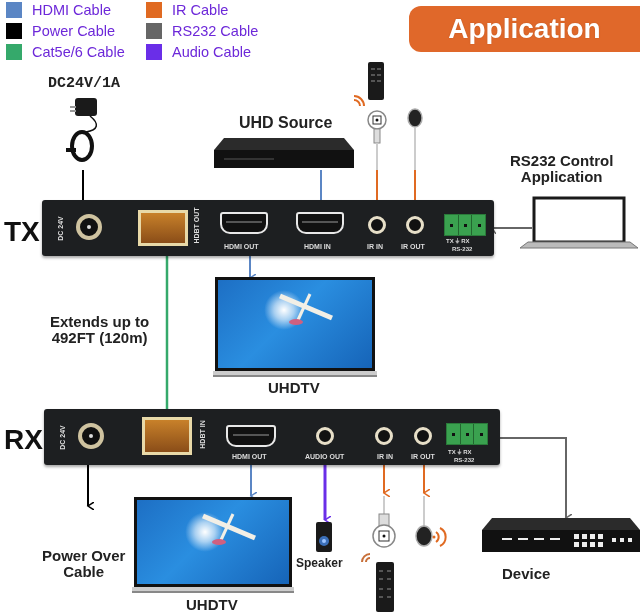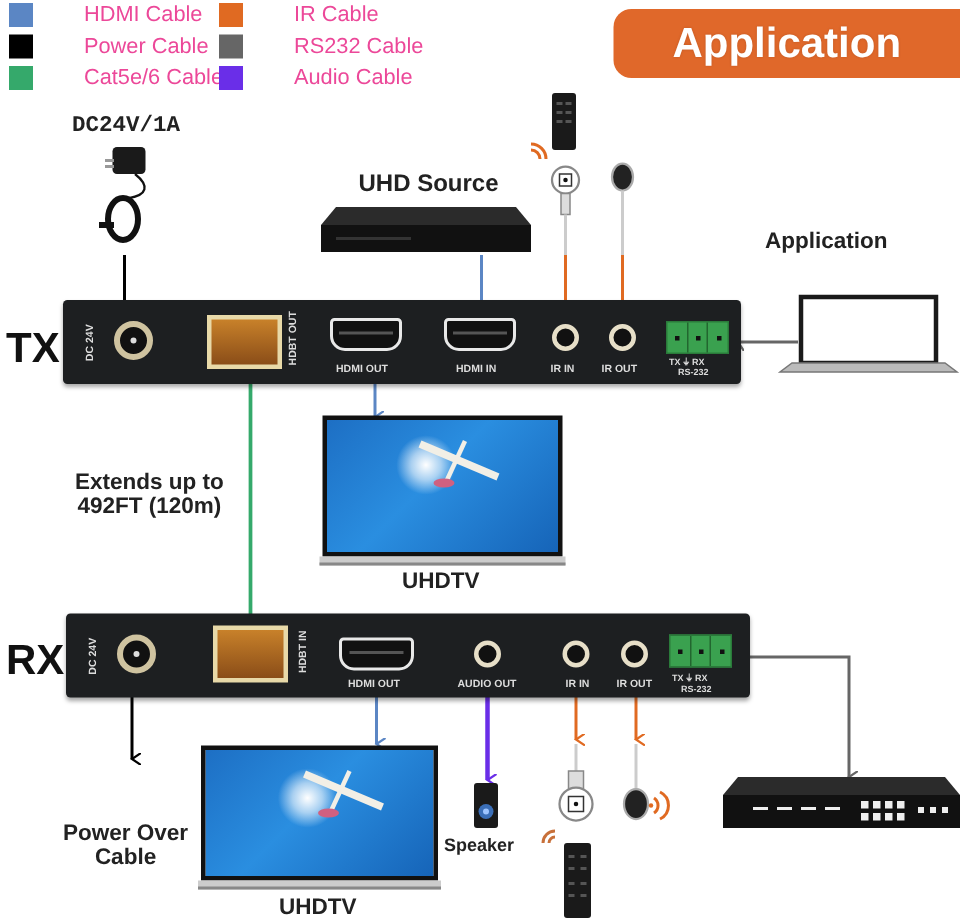--- a/index.html
+++ b/index.html
@@ -1,18 +1,18 @@
 <!DOCTYPE html>
 <html><head>
 <meta charset="utf-8">
 <style>
   html,body{margin:0;padding:0;background:#fff;}
   body{width:640px;height:615px;position:relative;overflow:hidden;font-family:"Liberation Sans",sans-serif;}
   .abs{position:absolute;}
-  .legend-item{position:absolute;display:flex;align-items:center;font-size:14.5px;color:#ec4899;gap:24px;}
+  .legend-item{position:absolute;display:flex;align-items:center;font-size:14.5px;color:#6d28d9;}
   .legend-item .sw{width:16px;height:16px;margin-right:10px;}
   .banner{position:absolute;left:409px;top:6px;width:231px;height:46px;background:#e0682a;border-radius:12px 0 0 12px;color:#fff;font-weight:bold;font-size:28px;display:flex;align-items:center;justify-content:center;text-shadow:0 0 2px rgba(0,0,0,.15);}
   .lbl{position:absolute;font-weight:bold;color:#222;font-size:16px;text-align:center;line-height:1.05;}
   .big{position:absolute;font-size:28px;font-weight:bold;color:#111;}
   .panel{position:absolute;background:#1d1f21;border-radius:3px;box-shadow:0 2px 3px rgba(0,0,0,.35);}
   .plabel{position:absolute;color:#ddd;font-size:7px;font-weight:bold;white-space:nowrap;}
   .vlabel{position:absolute;color:#ddd;font-size:7px;font-weight:bold;transform:rotate(-90deg);white-space:nowrap;transform-origin:center;}
   .jack{position:absolute;border-radius:50%;background:#111;border:3px solid #e7dfc8;box-sizing:border-box;}
   .dcjack{position:absolute;border-radius:50%;background:#111;border:4px solid #cfc3a0;box-sizing:border-box;}
   .dcjack::after{content:"";position:absolute;left:50%;top:50%;width:4px;height:4px;margin:-2px 0 0 -2px;background:#ddd;border-radius:50%;}
@@ -136,20 +136,21 @@
   <circle cx="25" cy="60" r="9" fill="#fff" stroke="#888" stroke-width="1.5"></circle>
   <rect x="21" y="56" width="8" height="8" fill="none" stroke="#333"></rect>
     <circle cx="25" cy="60" r="1.5" fill="#111"></circle>
   <rect x="22" y="69" width="6" height="14" fill="#ddd" stroke="#888"></rect>
   <line x1="25" y1="83" x2="25" y2="110" stroke="#ccc" stroke-width="2"></line>
   <ellipse cx="63" cy="58" rx="7" ry="9" fill="#222" stroke="#aaa" stroke-width="1.5"></ellipse>
   <line x1="63" y1="67" x2="63" y2="110" stroke="#ccc" stroke-width="2"></line>
 </svg>
 
 <div class="lbl" style="left:510px;top:153px;font-size:15px;">
+    <div>RS232 Control</div>
     <div>Application</div>
   </div>
 <svg class="abs" style="left:518px;top:196px" width="122" height="54">
   <rect x="16" y="2" width="90" height="44" fill="#fff" stroke="#1a1a1a" stroke-width="3"></rect>
   <polygon points="10,46 112,46 120,52 2,52" fill="#bbb" stroke="#777"></polygon>
 </svg>
 
 <div class="big" style="left:4px;top:216px;">TX</div>
 <div class="panel" style="left:42px;top:200px;width:452px;height:56px;">
   <div class="vlabel" style="left:6px;top:25px;">DC 24V</div>
@@ -278,13 +279,14 @@
       <rect x="92" y="26" width="5" height="5"></rect>
       <rect x="100" y="26" width="5" height="5"></rect>
       <rect x="108" y="26" width="5" height="5"></rect>
       <rect x="116" y="26" width="5" height="5"></rect>
   <rect x="130" y="22" width="4" height="4"></rect>
       <rect x="138" y="22" width="4" height="4"></rect>
       <rect x="146" y="22" width="4" height="4"></rect>
     </g>
 </svg>
 <div class="lbl" style="left:502px;top:566px;font-size:15px;">
+    <div>Device</div>
   </div>
 
 </body></html>

